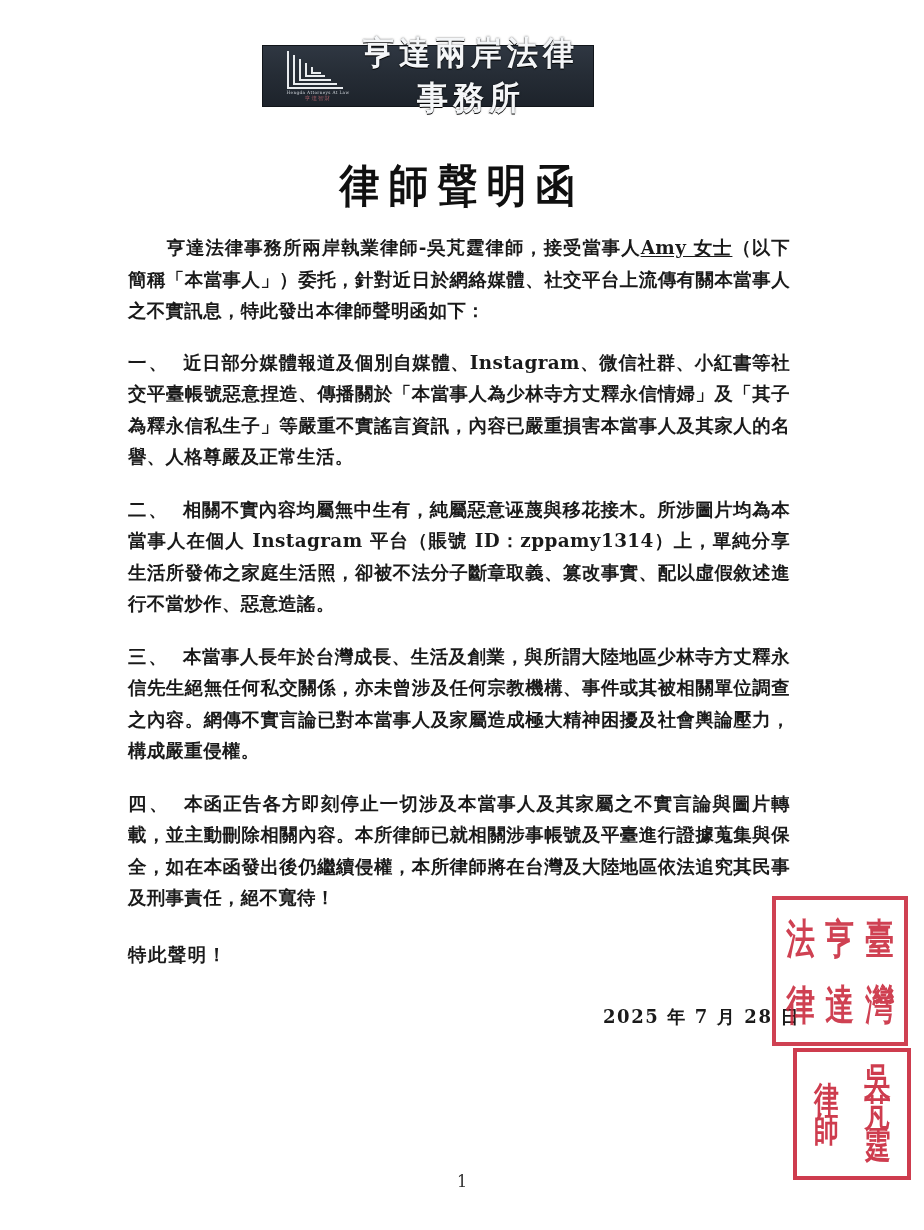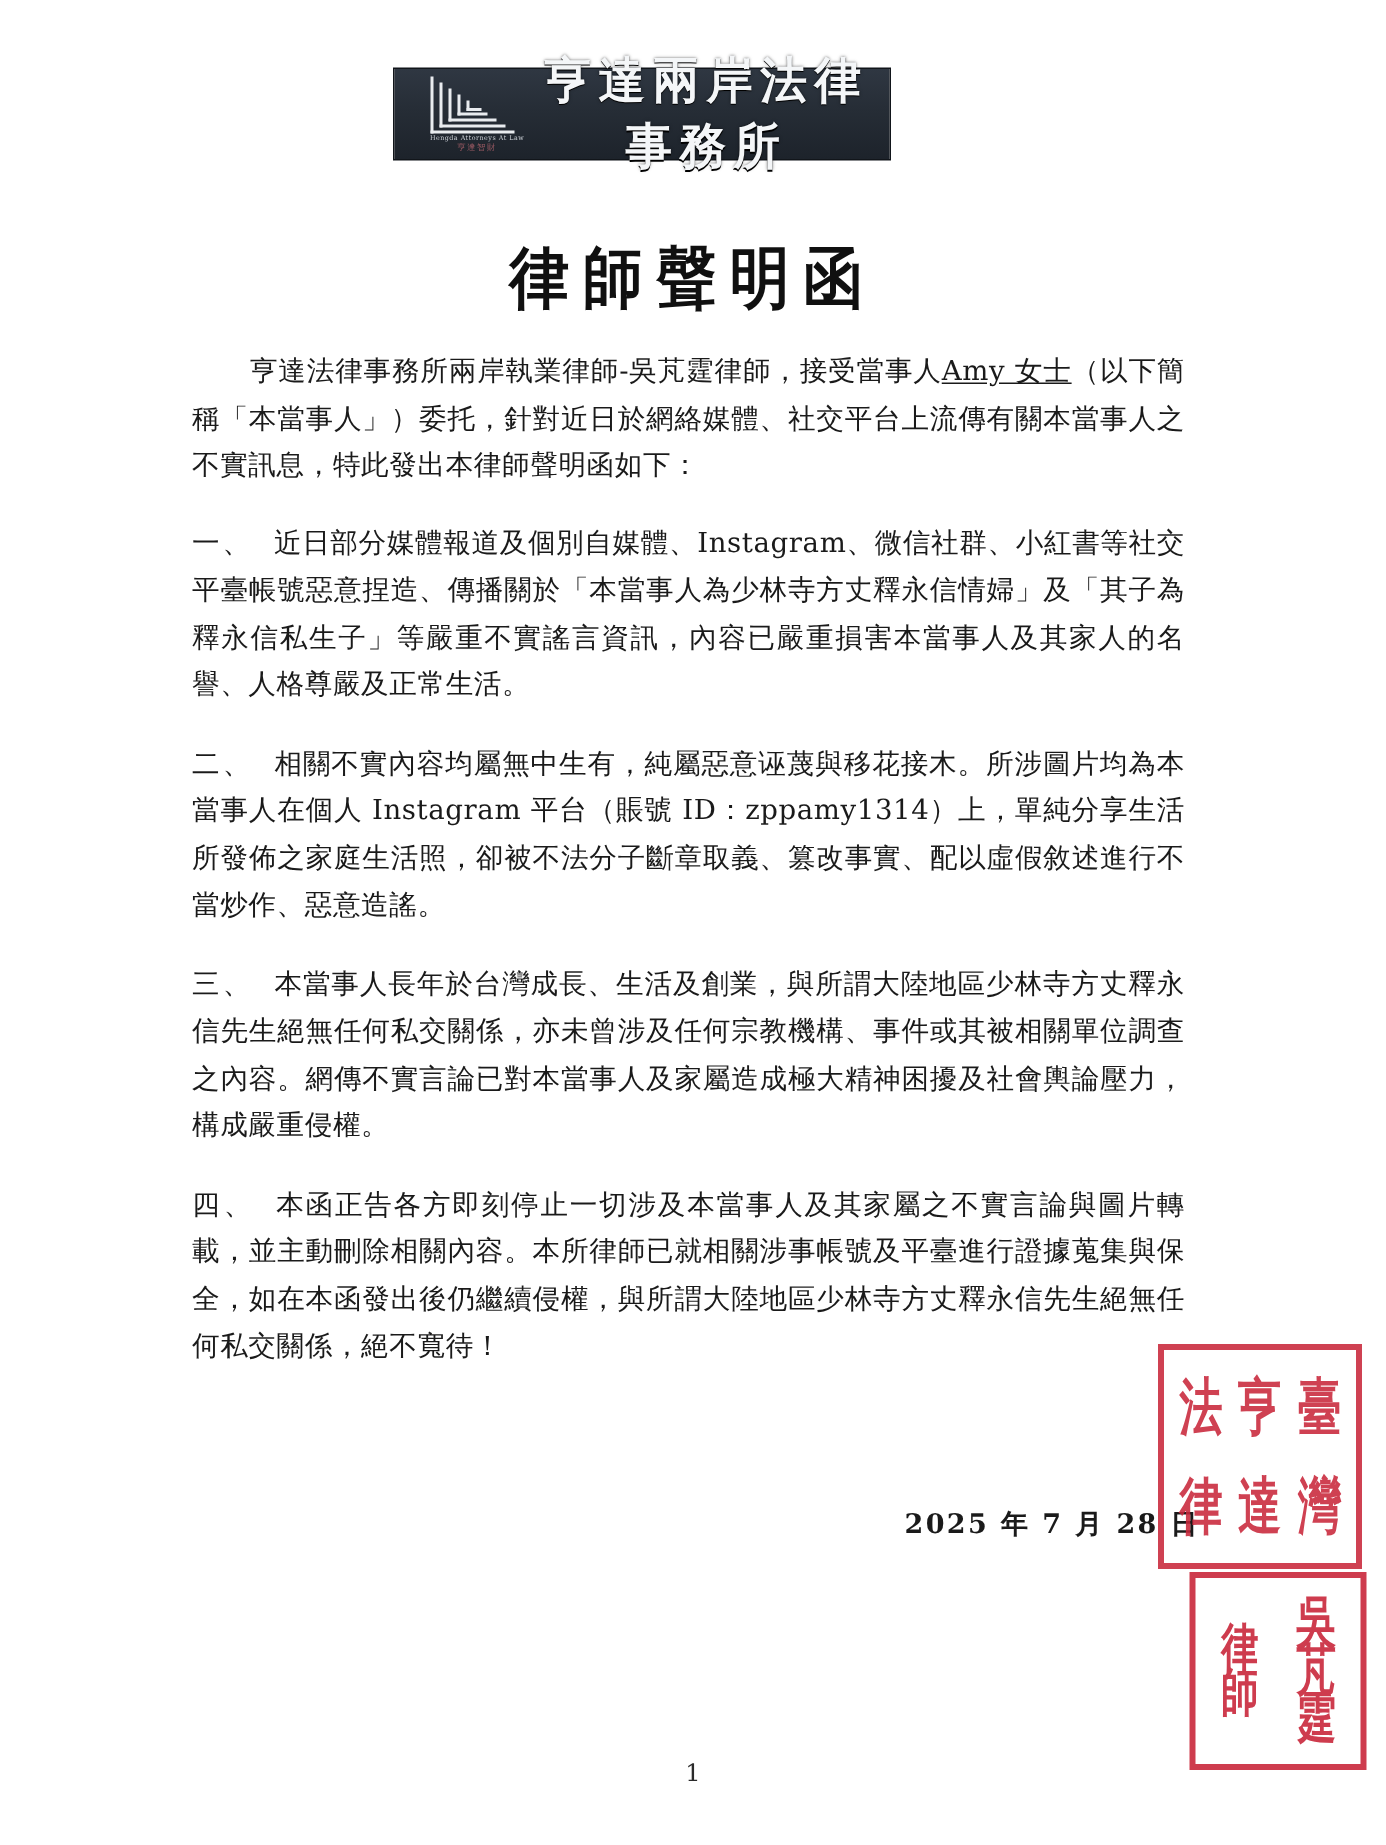--- a/index.html
+++ b/index.html
@@ -111,21 +111,21 @@
     top: 232px;
     width: 662px;
   }
   p.para {
     margin: 0 0 20px 0;
     font-size: 18.4px;
     line-height: 31.5px;
     text-align: justify;
     text-justify: inter-ideograph;
     letter-spacing: 0.4px;
-    font-weight: normal;
+    font-weight: bold;
     font-family: "DejaVu Serif", "Liberation Serif", serif;
   }
   p.para.lead { text-indent: 2.1em; }
   p.para.numbered { margin-bottom: 21px; }
   .num-head { letter-spacing: 2px; margin-right: 0.75em; }
   .uline { text-decoration: underline; text-underline-offset: 2px; }
 
   .closing {
     margin: 26px 0 0 0;
     font-size: 18.4px;
@@ -263,22 +263,23 @@
 <div class="body-area">
 
   <p class="para lead"><span>亨達法律事務所兩岸執業律師-吳芃霆律師，接受當事人</span><span class="uline">Amy 女士</span><span>（以下簡稱「本當事人」）委托，針對近日於網絡媒體、社交平台上流傳有關本當事人之不實訊息，特此發出本律師聲明函如下：</span></p>
 
   <p class="para numbered"><span class="num-head">一、</span><span>近日部分媒體報道及個別自媒體、Instagram、微信社群、小紅書等社交平臺帳號惡意捏造、傳播關於「本當事人為少林寺方丈釋永信情婦」及「其子為釋永信私生子」等嚴重不實謠言資訊，內容已嚴重損害本當事人及其家人的名譽、人格尊嚴及正常生活。</span></p>
 
   <p class="para numbered"><span class="num-head">二、</span><span>相關不實內容均屬無中生有，純屬惡意诬蔑與移花接木。所涉圖片均為本當事人在個人 Instagram 平台（賬號 ID：zppamy1314）上，單純分享生活所發佈之家庭生活照，卻被不法分子斷章取義、篡改事實、配以虛假敘述進行不當炒作、惡意造謠。</span></p>
 
   <p class="para numbered"><span class="num-head">三、</span><span>本當事人長年於台灣成長、生活及創業，與所謂大陸地區少林寺方丈釋永信先生絕無任何私交關係，亦未曾涉及任何宗教機構、事件或其被相關單位調查之內容。網傳不實言論已對本當事人及家屬造成極大精神困擾及社會輿論壓力，構成嚴重侵權。</span></p>
 
-  <p class="para numbered"><span class="num-head">四、</span><span>本函正告各方即刻停止一切涉及本當事人及其家屬之不實言論與圖片轉載，並主動刪除相關內容。本所律師已就相關涉事帳號及平臺進行證據蒐集與保全，如在本函發出後仍繼續侵權，與所謂大陸地區少林寺方丈釋永信先生絕無任何私交關係，絕不寬待！</span></p>
-
+  <p class="para numbered"><span class="num-head">四、</span><span>本函正告各方即刻停止一切涉及本當事人及其家屬之不實言論與圖片轉載，並主動刪除相關內容。本所律師已就相關涉事帳號及平臺進行證據蒐集與保全，如在本函發出後仍繼續侵權，本所律師將在台灣及大陸地區依法追究其民事及刑事責任，絕不寬待！</span></p>
+
+  <div class="closing">特此聲明！</div>
 </div>
 
 <div class="sign-block">
   <div class="sign-date">2025 年 7 月 28 日</div>
 </div>
 
 <div class="seal seal-firm">
   <div class="grid">
     <div class="gchar">臺</div>
     <div class="gchar">亨</div>

